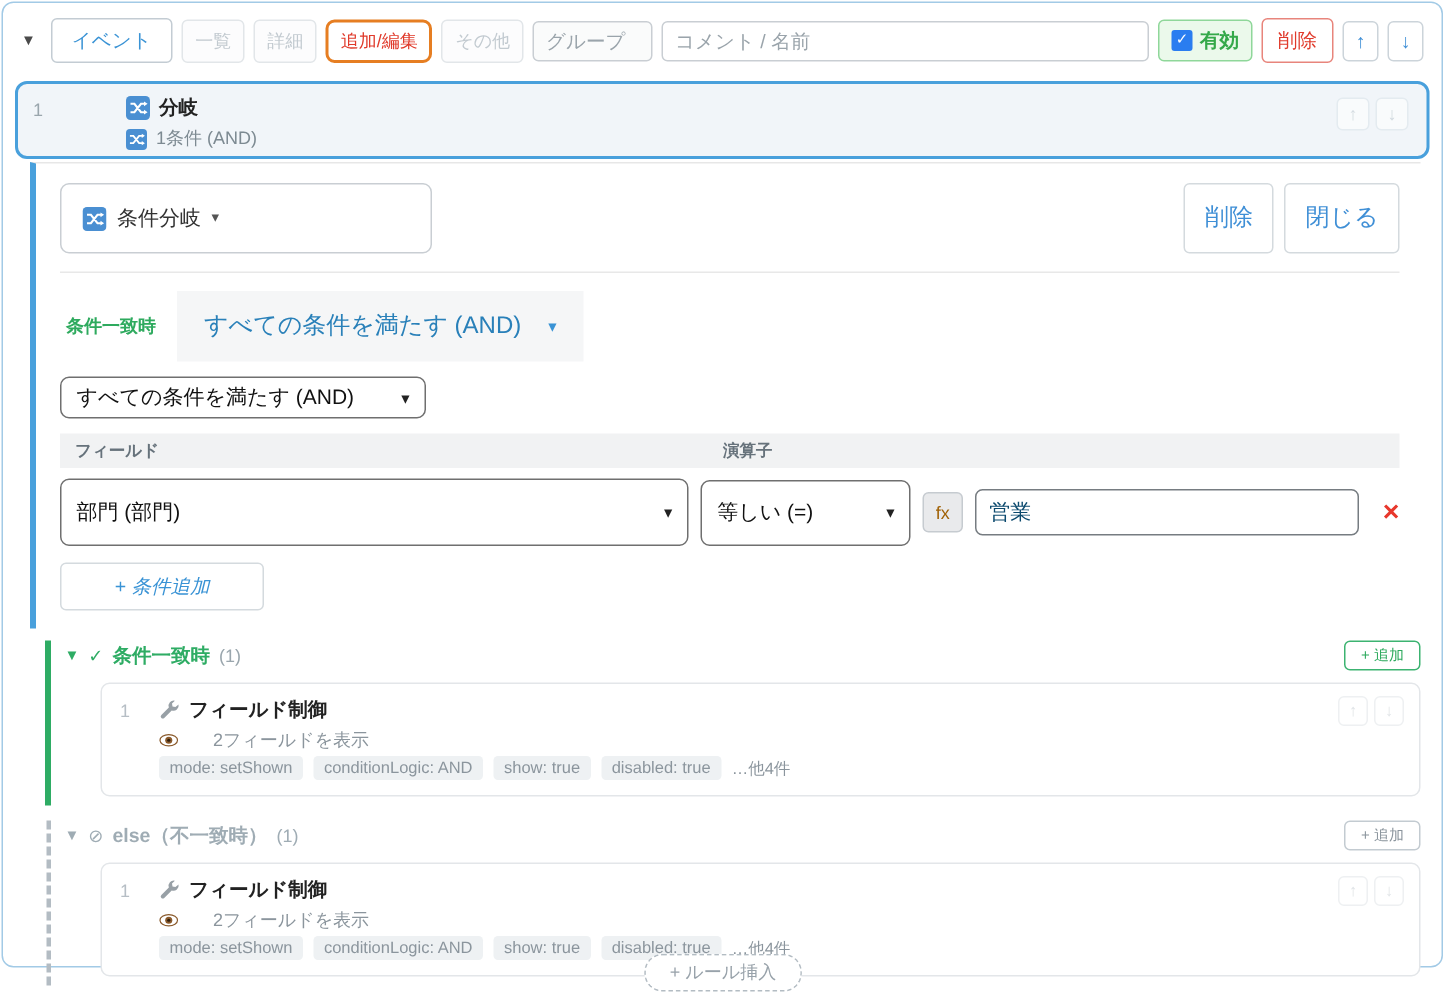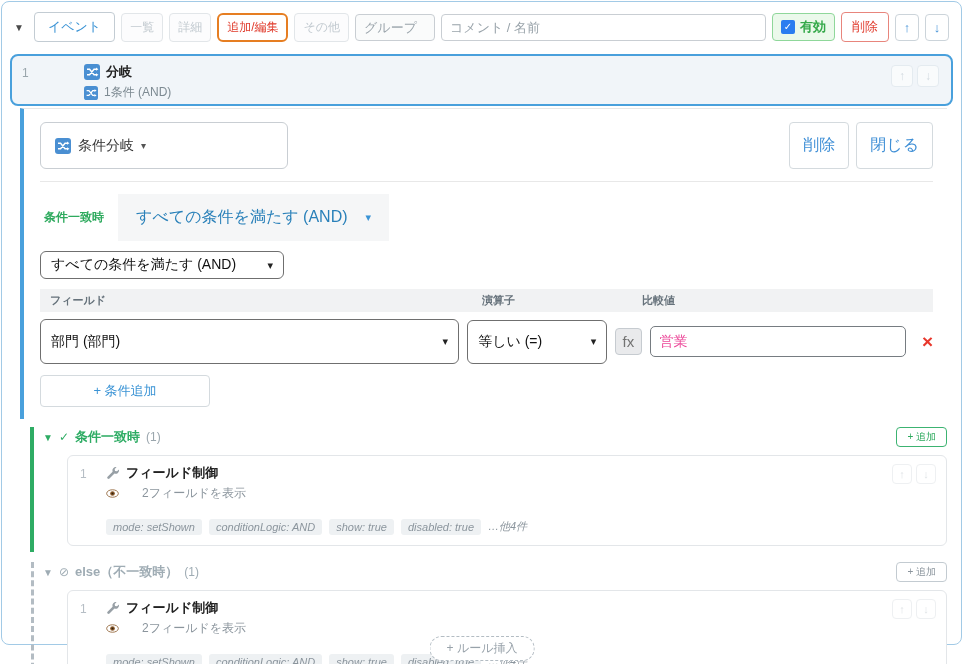--- a/index.html
+++ b/index.html
@@ -64,26 +64,26 @@
     border:1px solid #6f6f6f; border-radius:6px; background:#fff; padding:0 10px; height:28px;
     font-size:14px; color:#111; }
   .sel .caret { color:#222; font-size:11px; }
   .logic-native { width:244px; margin:10px 0 0 0; }
   .grid-head { display:flex; background:#f1f2f3; margin-top:10px; padding:4px 10px;
     font-size:11px; font-weight:bold; color:#66727b; }
   .gh-field { width:432px; } .gh-op { width:160px; } .gh-val { flex:1; }
   .cond-row { display:flex; align-items:center; gap:8px; margin-top:7px; }
   .sel.field { width:432px; height:45px; } .sel.op { width:144px; height:44px; }
   .fx-btn { width:27px; height:27px; background:#e9eaec; border:1px solid #c6cbd0; border-radius:4px;
-    font-size:15px; color:#737373; display:flex; align-items:center; justify-content:center; }
+    font-size:12px; color:#a16207; display:flex; align-items:center; justify-content:center; }
   .val-input { width:264px; height:31px; border:1px solid #767c81; border-radius:5px;
-    padding:0 9px; font-size:14px; font-family:inherit; color:#ec4899; }
+    padding:0 9px; font-size:14px; font-family:inherit; color:#0c4a6e; }
   .remove-x { color:#e8372c; font-size:19px; font-weight:bold; margin-left:8px; line-height:1; }
-  .add-cond { display:block; width:170px; margin-top:11px; border:1px solid #d4dade; border-radius:4px;
-    background:#fff; color:#3a93d5; font-size:13px; padding:6px 0; text-align:center; }
+  .add-cond { display:block; width:136px; margin-top:11px; border:1px solid #d4dade; border-radius:4px;
+    background:#fff; color:#3a93d5; font-size:13px; padding:6px 0; text-align:center;font-style:italic; }
 
   
   .sections { margin:6px 14px 0 28px; }
   .section { position:relative; padding:2px 0 2px 13px; }
   .vline-green { position:absolute; left:0; top:2px; bottom:8px; width:4px; background:#2eac64; }
   .vline-dash { position:absolute; left:1px; top:2px; bottom:8px; width:0;
     border-left:3px dashed #b3bcc3; }
   .sec-head { display:flex; align-items:center; gap:6px; height:20px; }
   .sec-head .tri-g { color:#2eac64; font-size:10px; }
   .sec-check { color:#2eac64; font-size:12px; }
@@ -96,21 +96,21 @@
   .section.else .sec-title { font-weight:bold; }
   .add-small.gray { border-color:#c3cbd1; color:#8b959d; }
 
   .action-card { position:relative; margin:8px 0 12px 24px; border:1px solid #e3e6e9;
     border-radius:6px; background:#fff; padding:8px 12px 10px 12px; display:flex; min-height:62px; }
   .card-index { color:#b6bec5; font-size:12px; width:26px; margin-top:3px; }
   .card-title-row { display:flex; align-items:center; gap:6px; }
   .card-title { font-size:13px; font-weight:bold; color:#222; }
   .card-sum-row { display:flex; align-items:center; gap:23px; margin-top:3px; }
   .card-sum { font-size:12px; color:#8b959d; }
-  .tag-row { display:flex; align-items:flex-start; gap:7px; margin-top:17px;font-style:italic; }
+  .tag-row { display:flex; align-items:flex-end; gap:7px; margin-top:2px; }
   .tag { background:#eef1f3; border-radius:3px; color:#8b959d; font-size:11px; padding:2px 7px; }
   .tag-more { color:#8b959d; font-size:11px; }
   .card-arrows { position:absolute; top:8px; right:10px; display:flex; gap:4px; }
   .card-arrow { width:20px; height:20px; border:1px solid #eef0f2; border-radius:4px; background:#fff;
     color:#e0e4e7; font-size:11px; display:flex; align-items:center; justify-content:center; }
   .insert-pill { position:absolute; top:636px; left:50%; transform:translateX(-50%);
     border:1.5px dashed #b3bcc3; border-radius:12px; background:#fff; color:#98a2aa;
     font-size:12px; padding:3px 16px; white-space:nowrap; z-index:5; }
 
   .icon-svg { display:inline-block; vertical-align:middle; }
@@ -191,21 +191,20 @@
     </div>
 
     <div class="sel logic-native">
       <span>すべての条件を満たす (AND)</span>
       <span class="caret">▾</span>
     </div>
 
     <div class="grid-head">
       <span class="gh-field">フィールド</span>
       <span class="gh-op">演算子</span>
-      <span class="gh-val">比較値</span>
     </div>
 
     <div class="cond-row">
       <div class="sel field">
         <span>部門 (部門)</span>
         <span class="caret">▾</span>
       </div>
       <div class="sel op">
         <span>等しい (=)</span>
         <span class="caret">▾</span>

